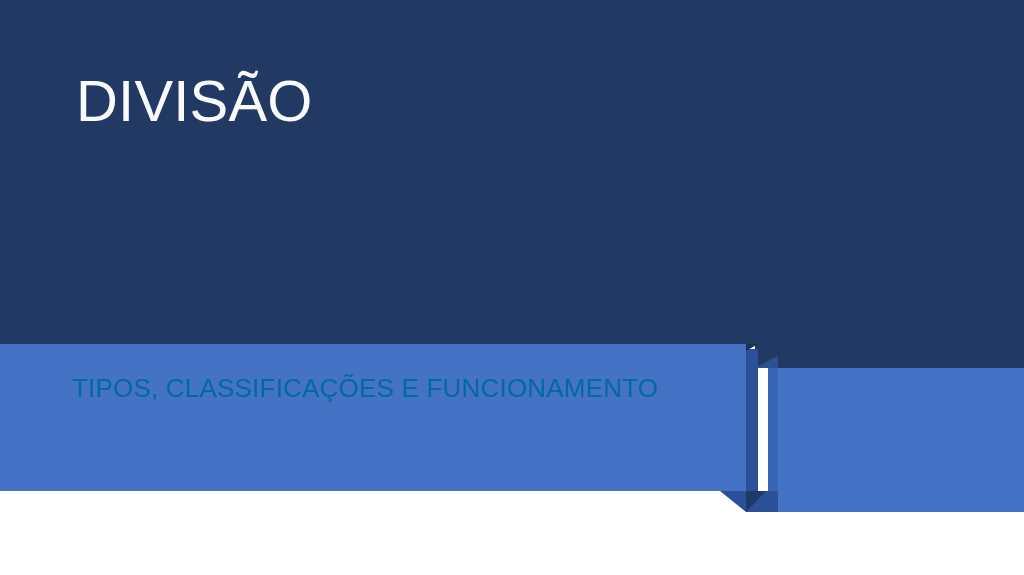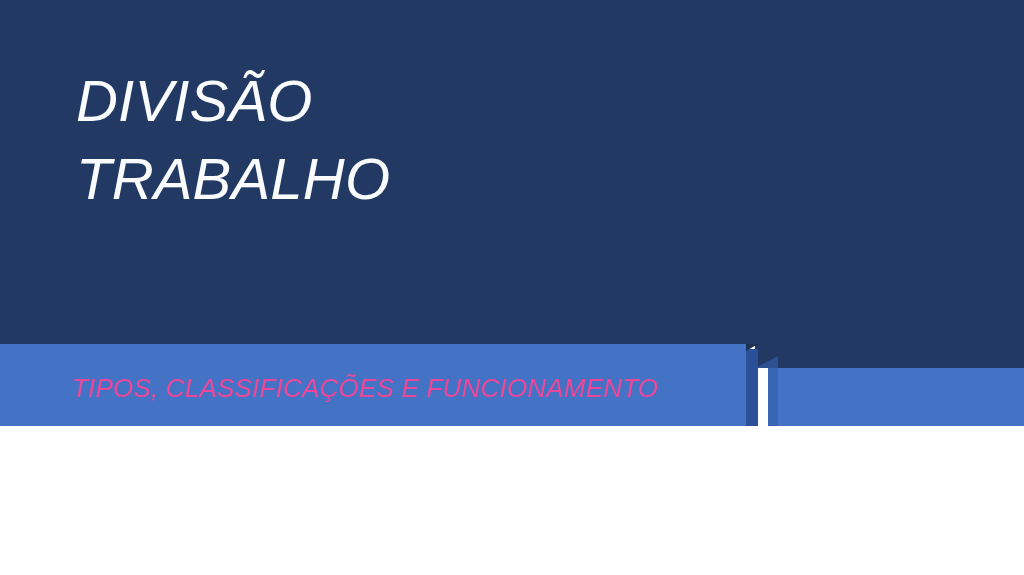--- a/index.html
+++ b/index.html
@@ -7,24 +7,23 @@
     padding: 0;
     background: #ffffff;
   }
   body {
     font-family: "Liberation Sans", sans-serif;
   }
 
   .slide {
     position: relative;
     width: 1024px;
-    height: 426px;
+    height: 575px;
     overflow: hidden;
     background: #ffffff;
-    font-style: italic;
   }
 
   
   .navy-main {
     position: absolute;
     left: 0;
     top: 0;
     width: 755px;
     height: 344px;
     background: #223A63;
@@ -147,21 +146,21 @@
     z-index: 5;
   }
 
   
   .subtitle {
     position: absolute;
     left: 72px;
     top: 371px;
     font-size: 26px;
     line-height: 34px;
-    color: #ec4899;
+    color: #0369a1;
     letter-spacing: 0.2px;
     white-space: nowrap;
     z-index: 8;
     text-align: center;
   }
 
   
   .white-base {
     position: absolute;
     left: 0;
@@ -177,21 +176,20 @@
 
 <div class="slide">
 
   <div class="white-base"></div>
 
   <div class="navy-main"></div>
   <div class="navy-right"></div>
 
   <div class="title-block">
     <div class="title-line">DIVISÃO</div>
-    <div class="title-line">TRABALHO</div>
   </div>
 
   <div class="band-right-notch"></div>
   <div class="band-right-edge"></div>
   <div class="band-right"></div>
 
   <div class="band-left-edge"></div>
   <div class="band-left"></div>
   <div class="fold-notch-top"></div>
 

